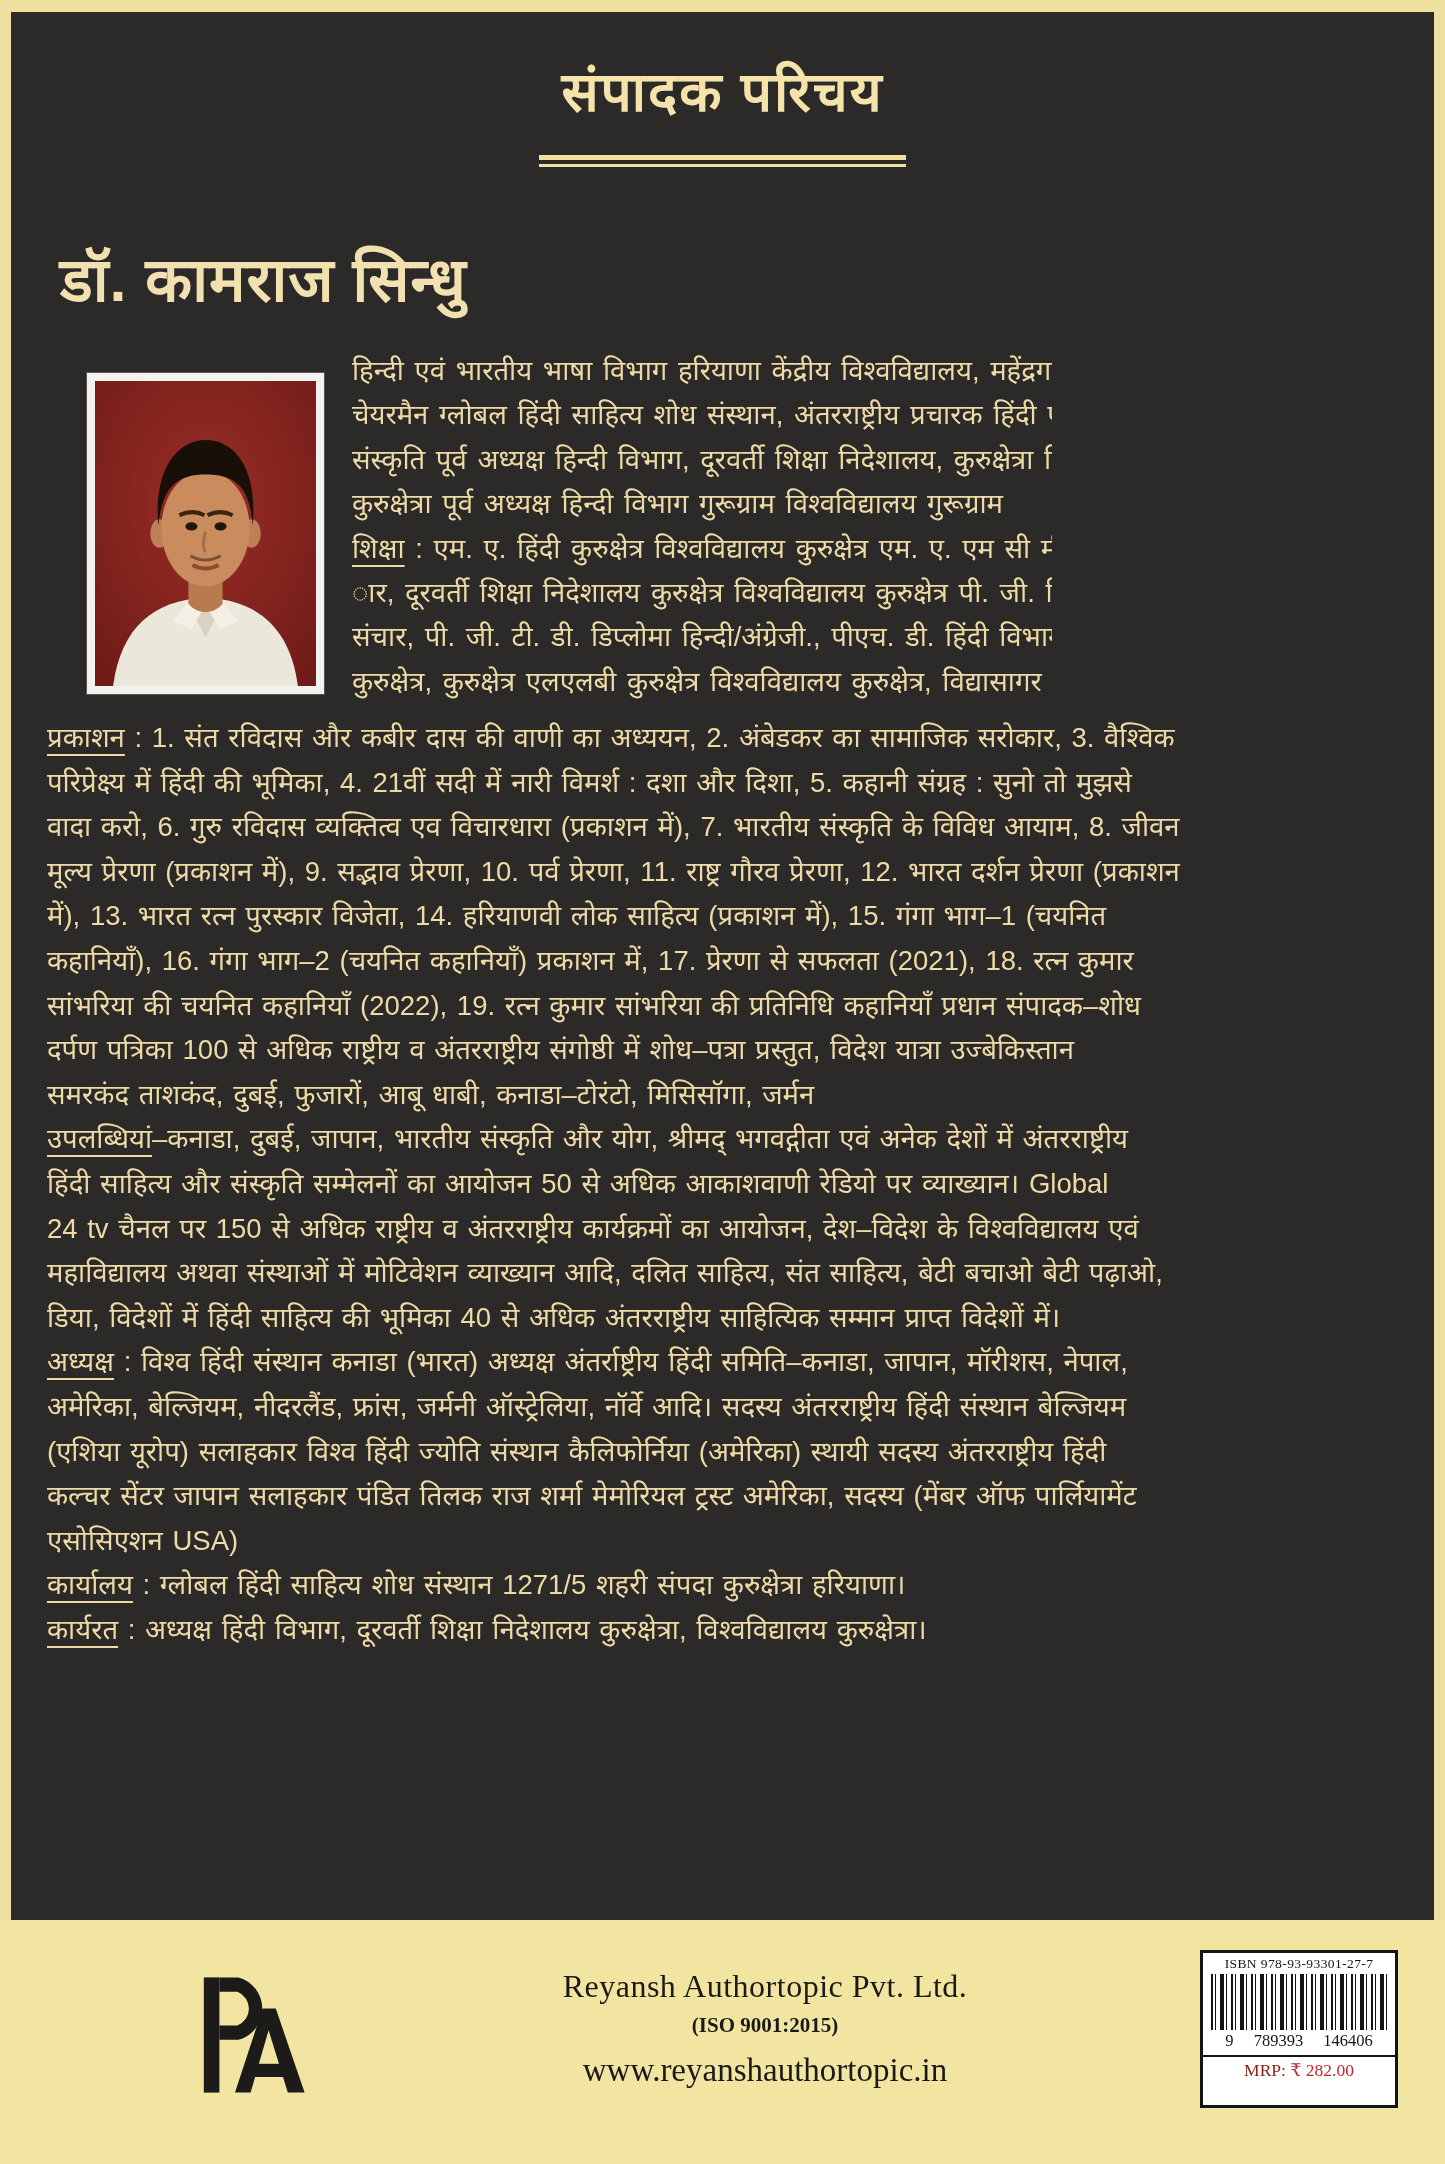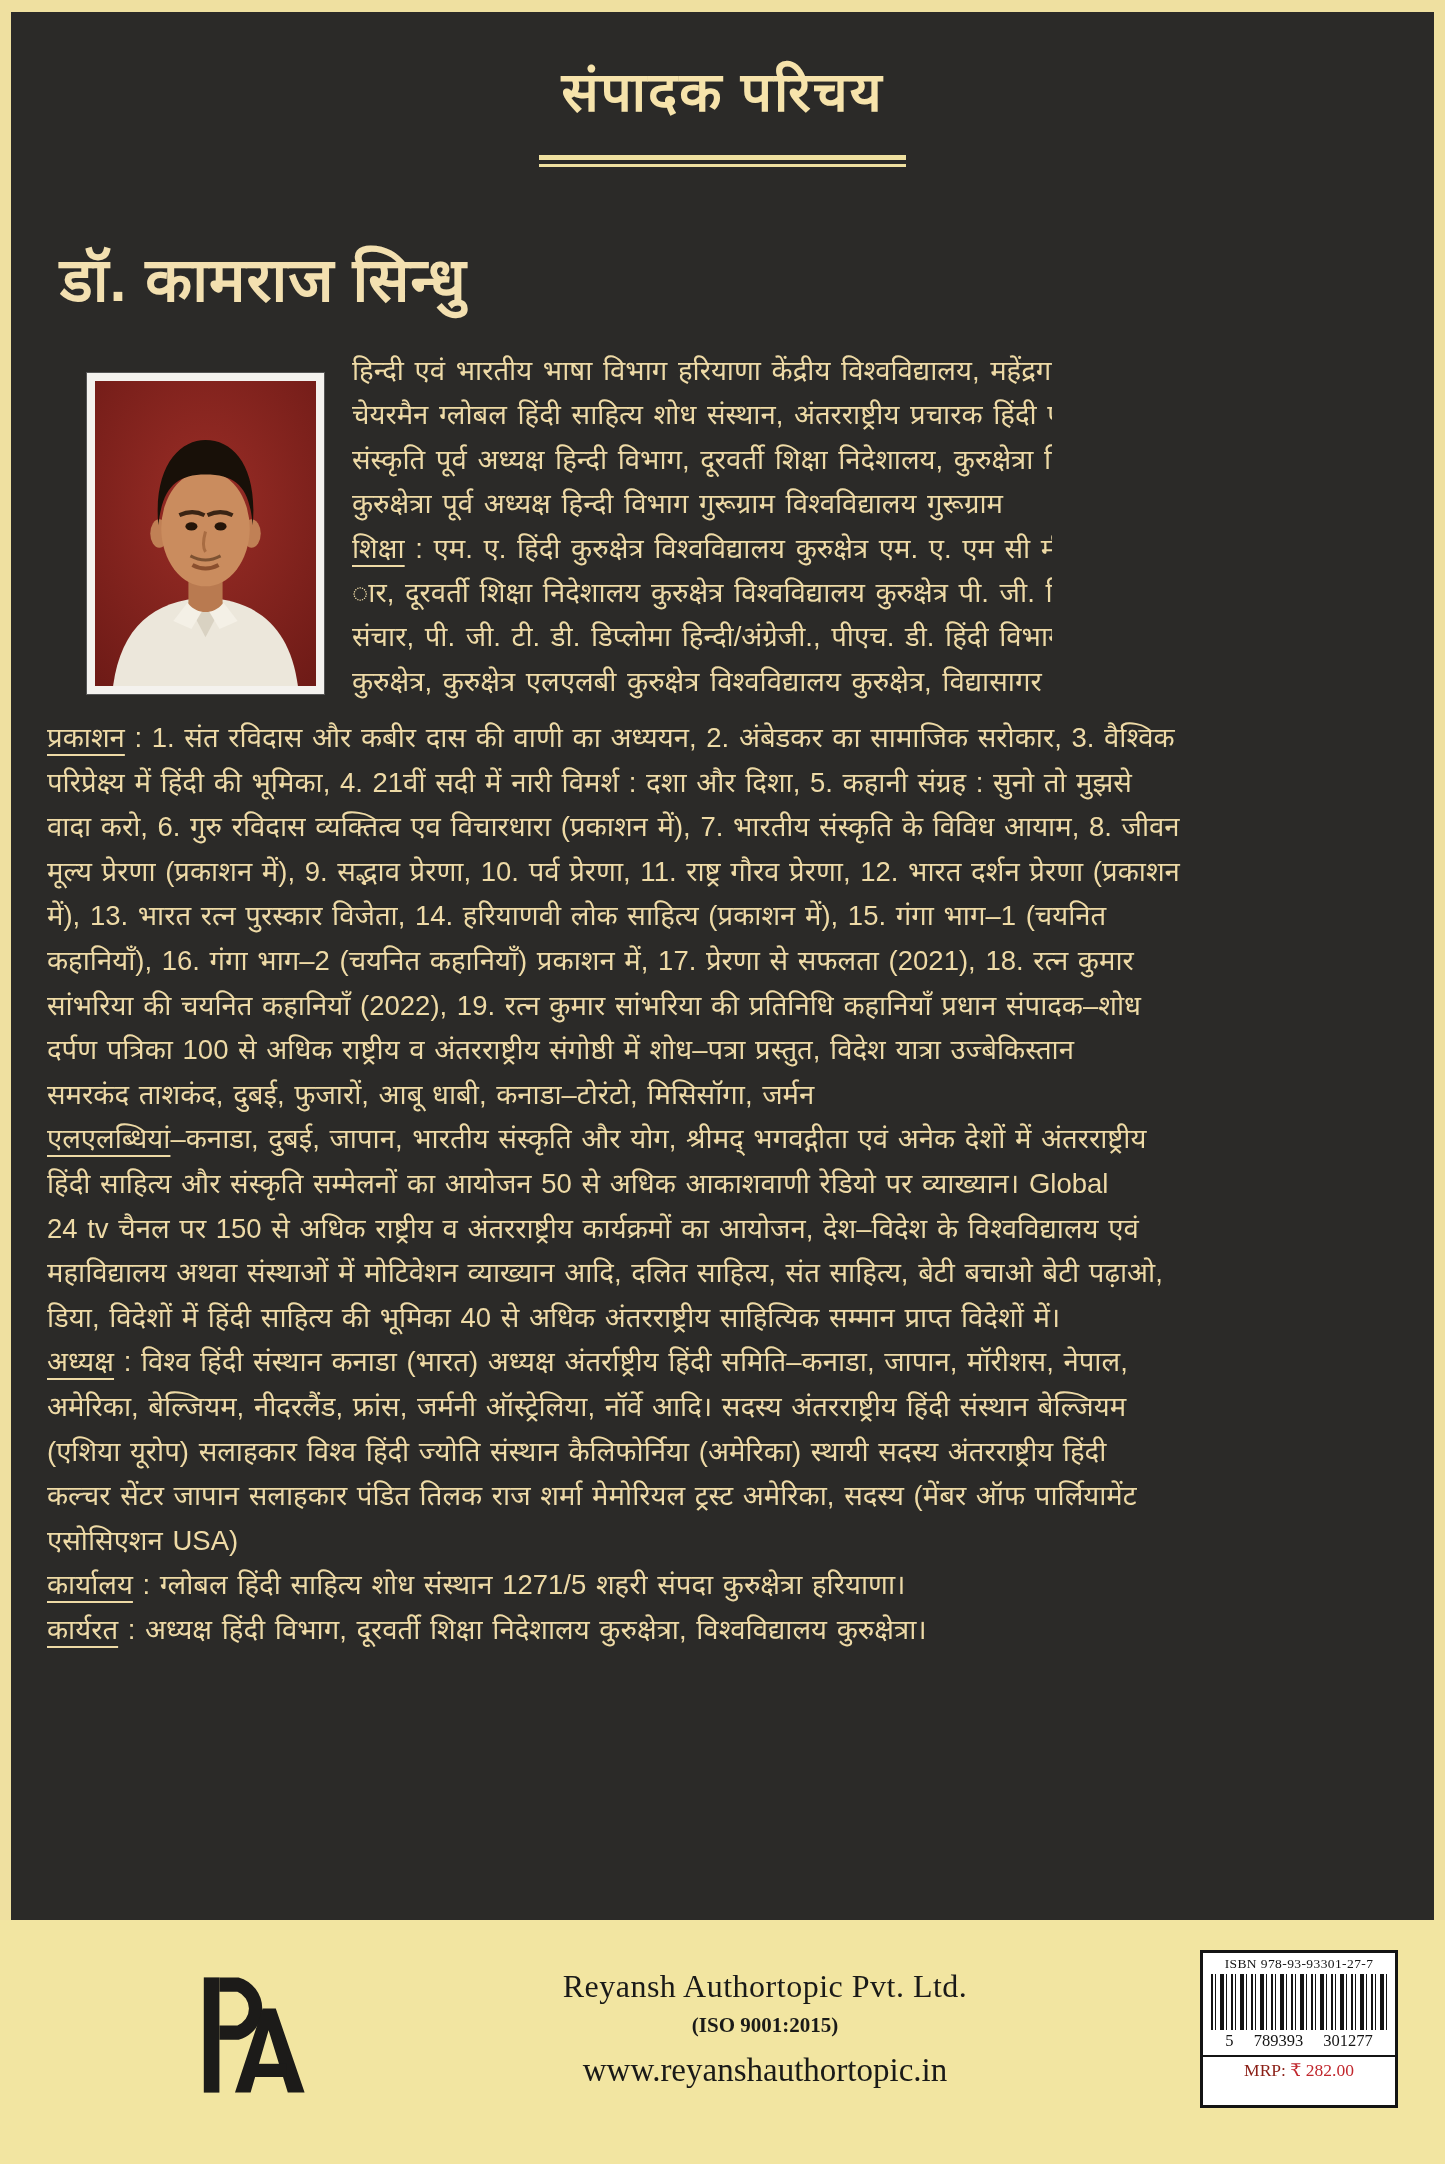--- a/index.html
+++ b/index.html
@@ -169,21 +169,21 @@
       <div class="line"><span class="txt">में), 13. भारत रत्न पुरस्कार विजेता, 14. हरियाणवी लोक साहित्य (प्रकाशन में), 15. गंगा भाग–1 (चयनित</span></div>
 
       <div class="line"><span class="txt">कहानियाँ), 16. गंगा भाग–2 (चयनित कहानियाँ) प्रकाशन में, 17. प्रेरणा से सफलता (2021), 18. रत्न कुमार</span></div>
 
       <div class="line"><span class="txt">सांभरिया की चयनित कहानियाँ (2022), 19. रत्न कुमार सांभरिया की प्रतिनिधि कहानियाँ प्रधान संपादक–शोध</span></div>
 
       <div class="line"><span class="txt">दर्पण पत्रिका 100 से अधिक राष्ट्रीय व अंतरराष्ट्रीय संगोष्ठी में शोध–पत्रा प्रस्तुत, विदेश यात्रा उज्बेकिस्तान</span></div>
 
       <div class="line"><span class="txt">समरकंद ताशकंद, दुबई, फुजारों, आबू धाबी, कनाडा–टोरंटो, मिसिसॉगा, जर्मन</span></div>
 
-      <div class="line"><span class="lbl">एलएलब्धियां</span><span class="txt">–कनाडा, दुबई, जापान, भारतीय संस्कृति और योग, श्रीमद् भगवद्गीता एवं अनेक देशों में अंतरराष्ट्रीय</span></div>
+      <div class="line"><span class="lbl">उपलब्धियां</span><span class="txt">–कनाडा, दुबई, जापान, भारतीय संस्कृति और योग, श्रीमद् भगवद्गीता एवं अनेक देशों में अंतरराष्ट्रीय</span></div>
 
       <div class="line"><span class="txt">हिंदी साहित्य और संस्कृति सम्मेलनों का आयोजन 50 से अधिक आकाशवाणी रेडियो पर व्याख्यान। Global</span></div>
 
       <div class="line"><span class="txt">24 tv चैनल पर 150 से अधिक राष्ट्रीय व अंतरराष्ट्रीय कार्यक्रमों का आयोजन, देश–विदेश के विश्वविद्यालय एवं</span></div>
 
       <div class="line"><span class="txt">महाविद्यालय अथवा संस्थाओं में मोटिवेशन व्याख्यान आदि, दलित साहित्य, संत साहित्य, बेटी बचाओ बेटी पढ़ाओ,</span></div>
 
 
       <div class="line"><span class="txt">डिया, विदेशों में हिंदी साहित्य की भूमिका 40 से अधिक अंतरराष्ट्रीय साहित्यिक सम्मान प्राप्त विदेशों में।</span></div>
 
@@ -216,18 +216,18 @@
 
     <div class="pub-center">
       <div class="pub-name">Reyansh Authortopic Pvt. Ltd.</div>
       <div class="pub-iso">(ISO 9001:2015)</div>
       <div class="pub-web">www.reyanshauthortopic.in</div>
     </div>
 
     <div class="barcode">
       <div class="isbn">ISBN 978-93-93301-27-7</div>
       <div class="bars"></div>
-      <div class="bar-num">5 789393 301277</div>
+      <div class="bar-num">9 789393 146406</div>
       <div class="mrp"><span class="mrp-l">MRP:</span> <span class="mrp-p">₹ 282.00</span></div>
     </div>
   </div>
 
 </div>
 
 </body></html>

